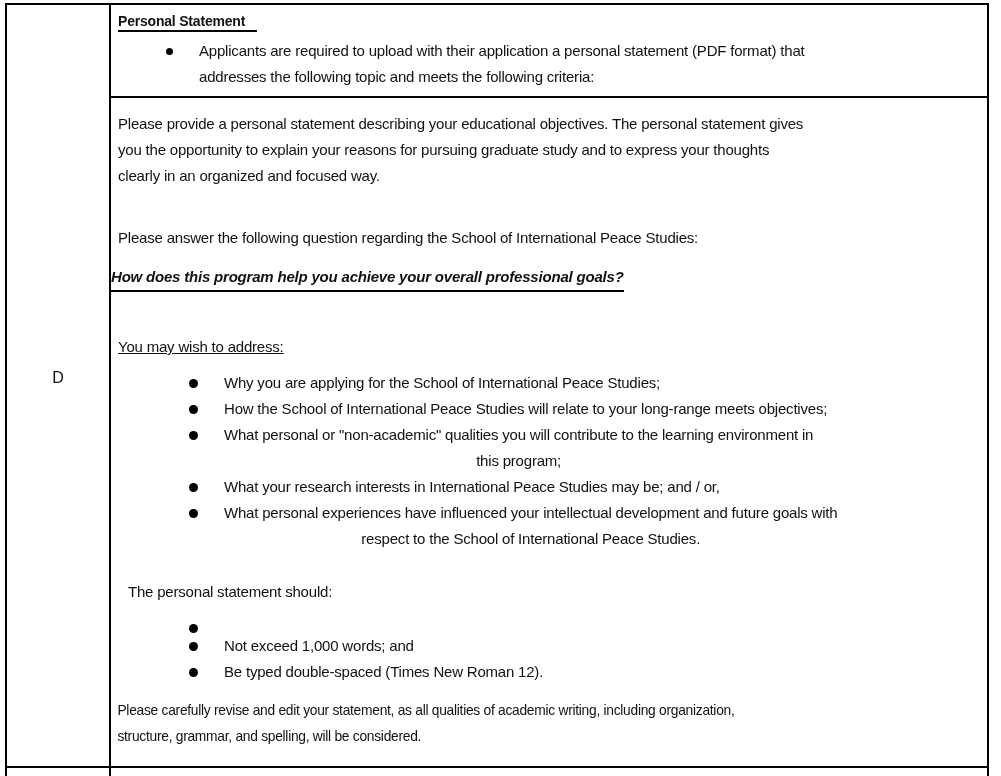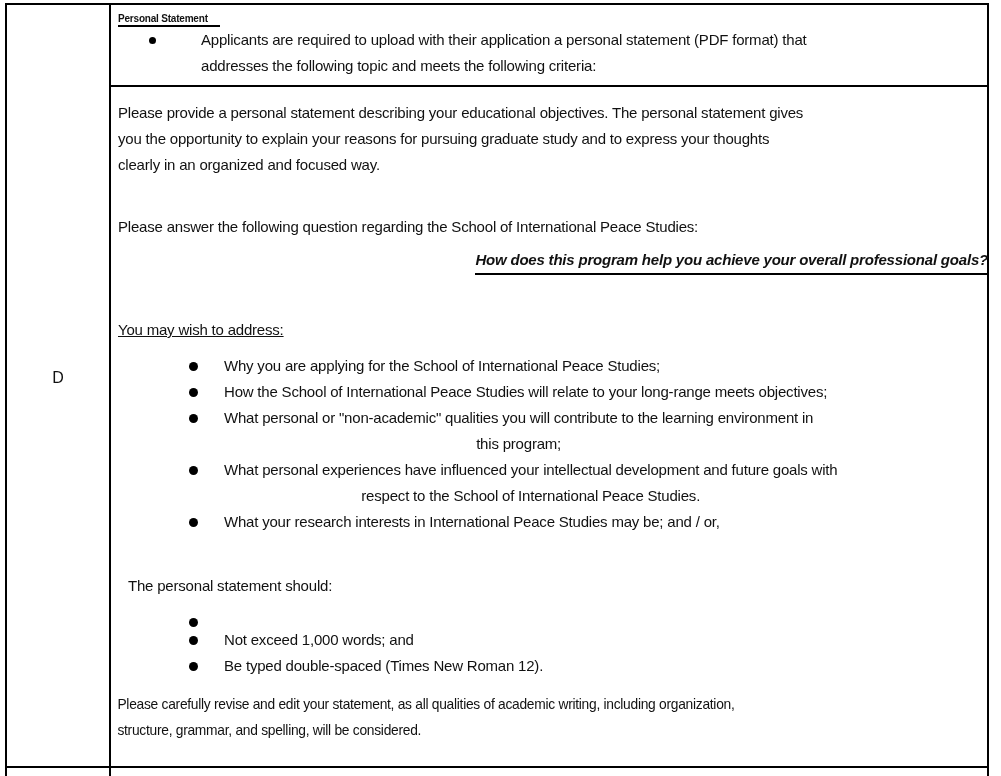--- a/index.html
+++ b/index.html
@@ -27,48 +27,48 @@
     display:flex; align-items:center; justify-content:center;
     padding-bottom:16px;
   }
   .label-cell .row-label { font-size:16px; }
   .content-cell {
     position:absolute; left:111px; top:5px; width:877px;
   }
   .pad { padding-left:7px; padding-right:7px; }
   .heading {
     margin:8px 0 0 7px; display:inline-block;
-    font-weight:bold; font-size:10px;
+    font-weight:bold; font-size:14px;
     border-bottom:2px solid #000; padding-right:12px; padding-bottom:1px;
   }
   .li { display:flex; align-items:flex-start; line-height:26px; }
-  .intro-li { padding-left:38px;gap:19px; }
+  .intro-li { margin-top:6px; padding-left:55px; }
   .intro-li .dot { width:7px; height:7px; margin-top:10px; margin-right:26px; }
   .dot {
     flex:0 0 auto; background:#000; border-radius:50%;
   }
   .list .li { padding-left:78px; }
   .list .dot { width:9px; height:9px; margin-top:9px; margin-right:26px; }
   .pre { white-space:pre-wrap; }
   .section-title {
     margin-top:24px; text-align:center; font-weight:bold; font-size:15px;
     line-height:20px;
   }
   .title-rule { margin-top:6px; border-bottom:2px solid #000; width:100%; }
   .para { line-height:26px; }
   .p1 { margin-top:13px; }
   .p2 { margin-top:36px; }
-  .question-wrap { margin-top:8px; text-align:right; }
+  .question-wrap { margin-top:14px; text-align:left; }
   .question {
     display:inline-block; font-weight:bold; font-style:italic; font-size:15px;
     border-bottom:2px solid #000; padding-bottom:1px; line-height:24px;
   }
   .address-intro { margin-top:42px; line-height:26px;text-decoration:underline; }
   .list { list-style:none; margin-top:10px;text-align:center; }
-  .should-intro { margin-top:38px; line-height:26px;padding-left:17px; }
+  .should-intro { margin-top:27px; line-height:26px;padding-left:17px; }
   .closing {
     margin-top:12px; line-height:26px;
     transform:scaleX(0.92); transform-origin:left top; width:108%;
     letter-spacing:-0.3px;
   }
 </style>
 </head>
 <body>
 
 <div class="page">
@@ -113,26 +113,26 @@
         <span class="dot"></span>
         <span class="pre">How the School of International Peace Studies will relate to your long-range meets objectives;</span>
       </li>
       <li class="li">
         <span class="dot"></span>
         <span class="pre">What personal or "non-academic" qualities you will contribute to the learning environment in
 this program;</span>
       </li>
       <li class="li">
         <span class="dot"></span>
-        <span class="pre">What personal experiences have influenced your intellectual development and future goals with
-respect to the School of International Peace Studies.</span>
+        <span class="pre">What your research interests in International Peace Studies may be; and / or,</span>
       </li>
       <li class="li">
         <span class="dot"></span>
-        <span class="pre">What your research interests in International Peace Studies may be; and / or,</span>
+        <span class="pre">What personal experiences have influenced your intellectual development and future goals with
+respect to the School of International Peace Studies.</span>
       </li>
     </ul>
 
     <div class="should-intro pad">The personal statement should:</div>
 
     <ul class="list">
       <li class="li">
         <span class="dot"></span>
       </li>
       <li class="li">

